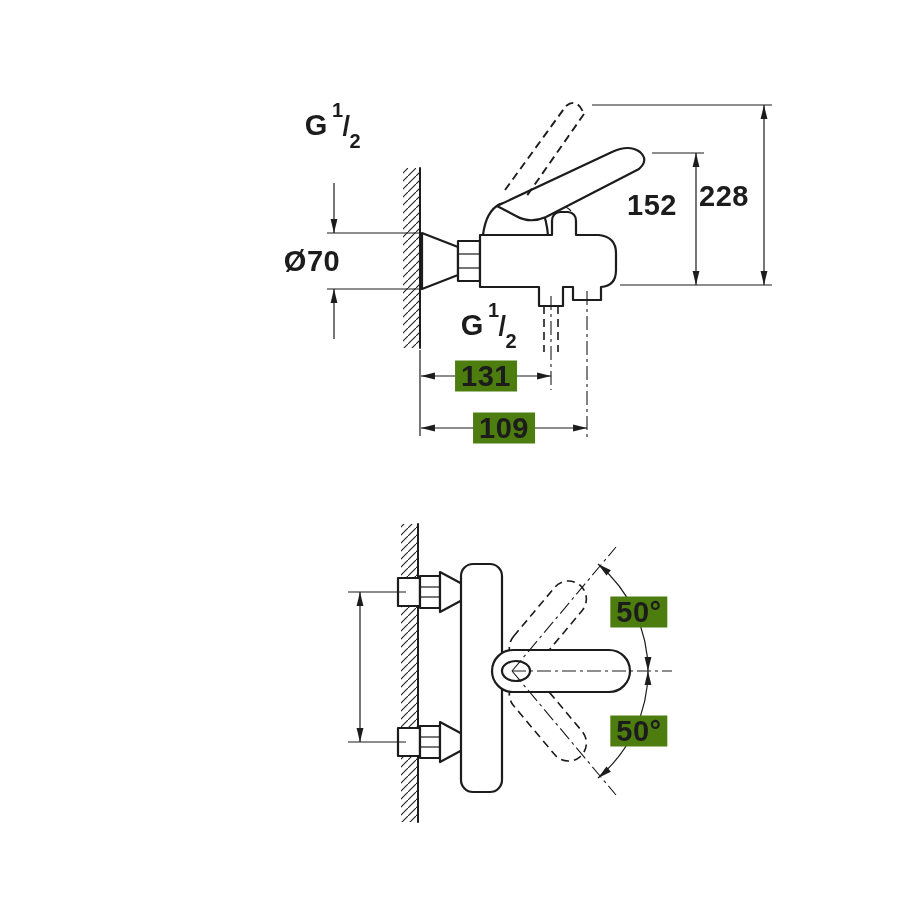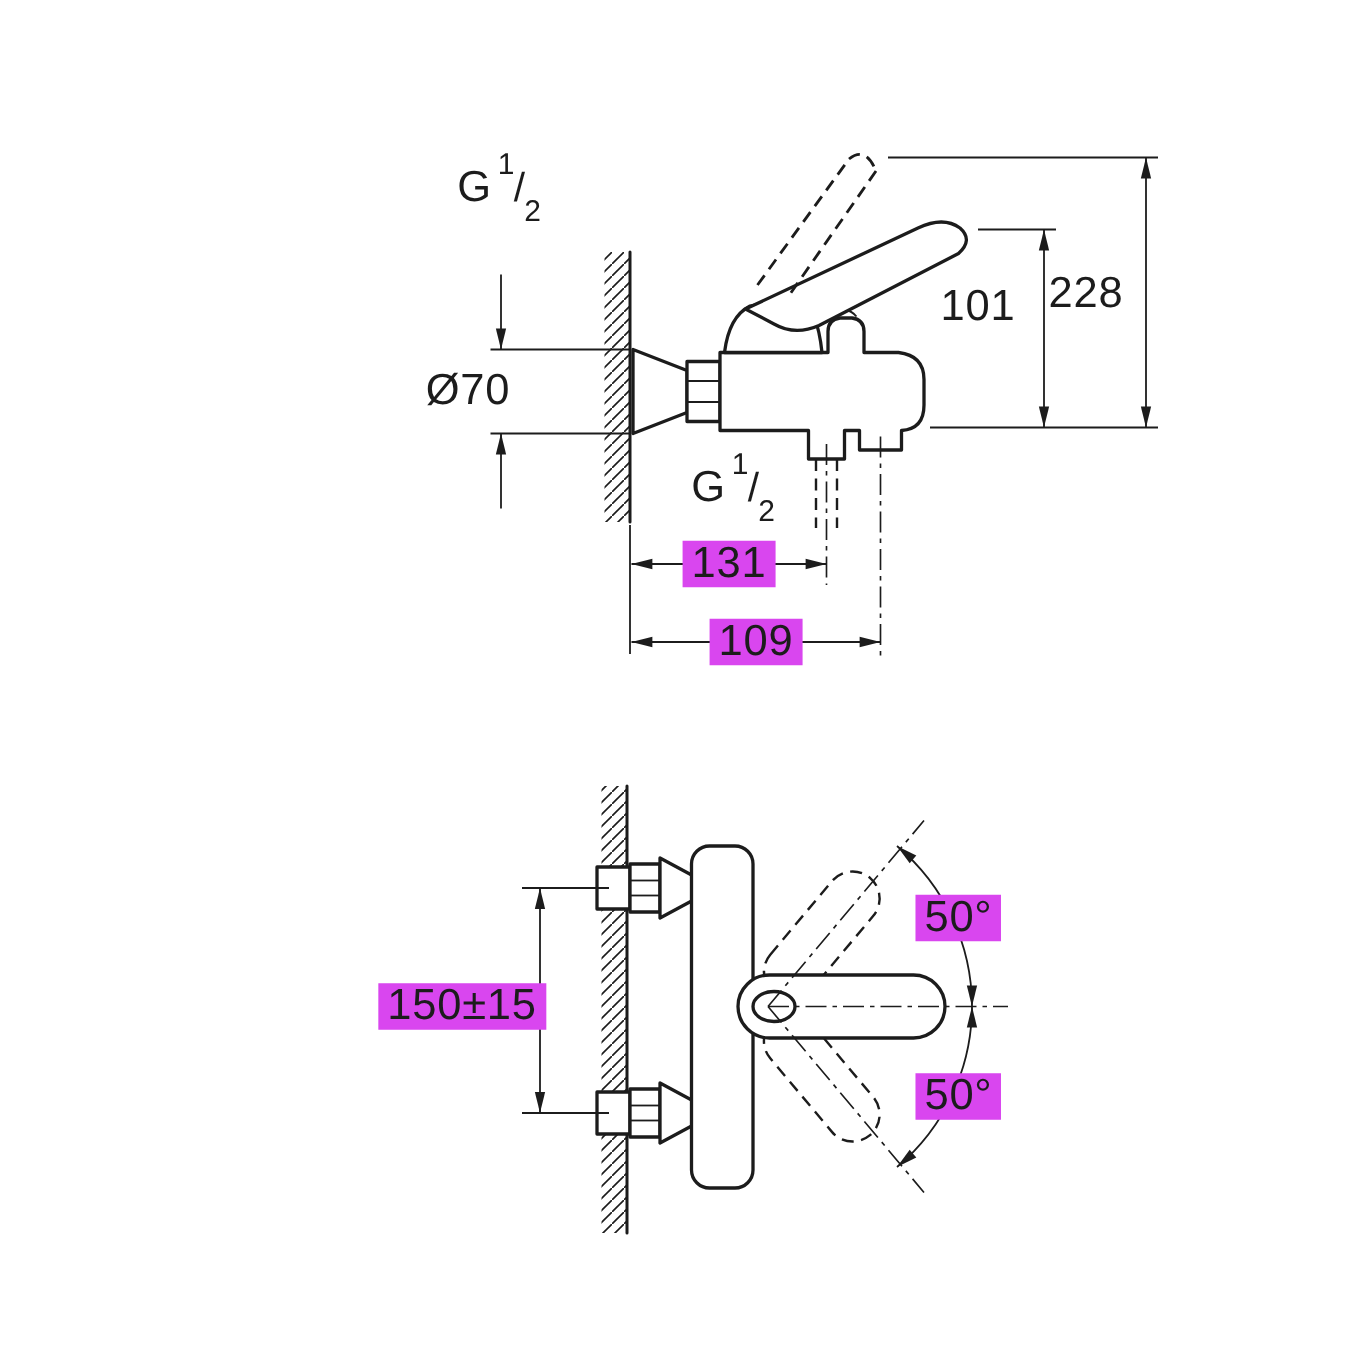--- a/index.html
+++ b/index.html
@@ -1,33 +1,33 @@
 <!DOCTYPE html>
 <html><head>
 <meta charset="utf-8">
 <style>
   html,body{margin:0;padding:0;background:#ffffff;width:900px;height:900px;overflow:hidden;
     font-family:"Liberation Sans",sans-serif;}
-  .canvas{position:relative;width:900px;height:900px;background:#ffffff;color:#1c1c1c;}
+  .canvas{position:relative;width:900px;height:900px;background:#ffffff;color:#1c1c1c;font-weight:bold;}
   .canvas > svg{position:absolute;left:0;top:0;}
 
   
   .obj{fill:#ffffff;stroke:#1c1c1c;stroke-width:2.2;stroke-linejoin:round;}
   .oln{fill:none;stroke:#1c1c1c;stroke-width:2;stroke-linecap:round;}
   .thin{fill:none;stroke:#1c1c1c;stroke-width:1.2;}
   .dim{fill:none;stroke:#1c1c1c;stroke-width:1.2;marker-start:url(#arr);marker-end:url(#arr);}
   .dimE{fill:none;stroke:#1c1c1c;stroke-width:1.2;marker-end:url(#arr);}
   .dash{fill:none;stroke:#1c1c1c;stroke-width:1.9;stroke-dasharray:8 5;}
   .dashT{fill:none;stroke:#1c1c1c;stroke-width:1.6;stroke-dasharray:8 5;}
   .cline{fill:none;stroke:#1c1c1c;stroke-width:1.1;stroke-dasharray:14 4 3 4;}
 
   
   .lbl{position:absolute;transform:translate(-50%,-50%);font-size:29px;line-height:1;
        letter-spacing:.5px;white-space:nowrap;color:#1c1c1c;}
-  .lbl.bg{background:#d946ef;padding:1px 6px;}
+  .lbl.bg{background:#4d7c0f;padding:1px 6px;}
   .lbl sup{font-size:20px;position:relative;top:-7px;margin-left:4px;}
   .lbl sub{font-size:20px;position:relative;top:7px;}
   .lbl .fs{font-size:27px;margin:0 -1px;}
 </style>
 </head>
 <body>
 
 <div class="canvas">
 
   <svg width="900" height="900" viewBox="0 0 900 900">
@@ -153,31 +153,30 @@
       </g>
     </g>
   </svg>
 
   <div class="lbl" style="left:333px;top:126px">
     <span>G</span><sup>1</sup><span class="fs">/</span><sub>2</sub>
   </div>
 
   <div class="lbl" style="left:312px;top:261px">Ø70</div>
 
-  <div class="lbl" style="left:652px;top:205px">101</div>
+  <div class="lbl" style="left:652px;top:205px">152</div>
 
   <div class="lbl" style="left:724px;top:196px">228</div>
 
   <div class="lbl" style="left:489px;top:326px">
     <span>G</span><sup>1</sup><span class="fs">/</span><sub>2</sub>
   </div>
 
   <div class="lbl bg" style="left:486px;top:376px">131</div>
 
   <div class="lbl bg" style="left:504px;top:428px">109</div>
 
-  <div class="lbl bg" style="left:308px;top:671px">150±15</div>
 
   <div class="lbl bg" style="left:639px;top:612px">50°</div>
 
   <div class="lbl bg" style="left:639px;top:731px">50°</div>
 
 </div>
 
 </body></html>

